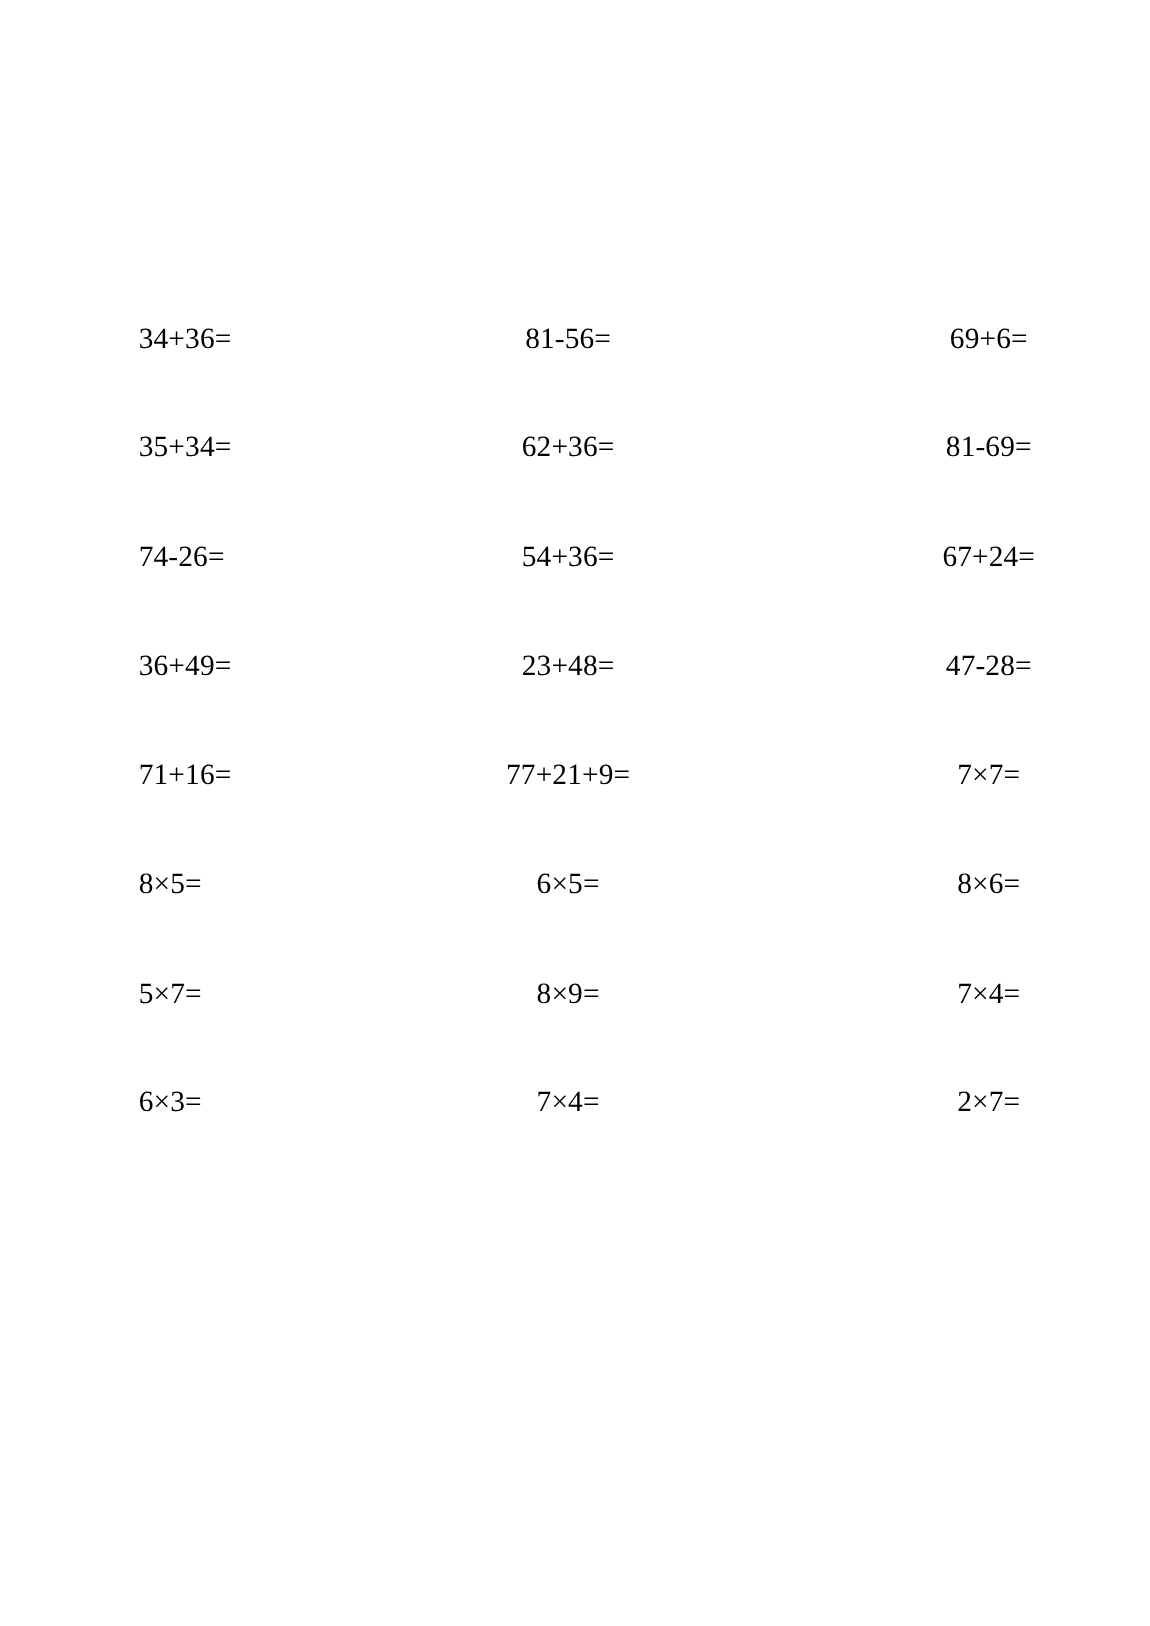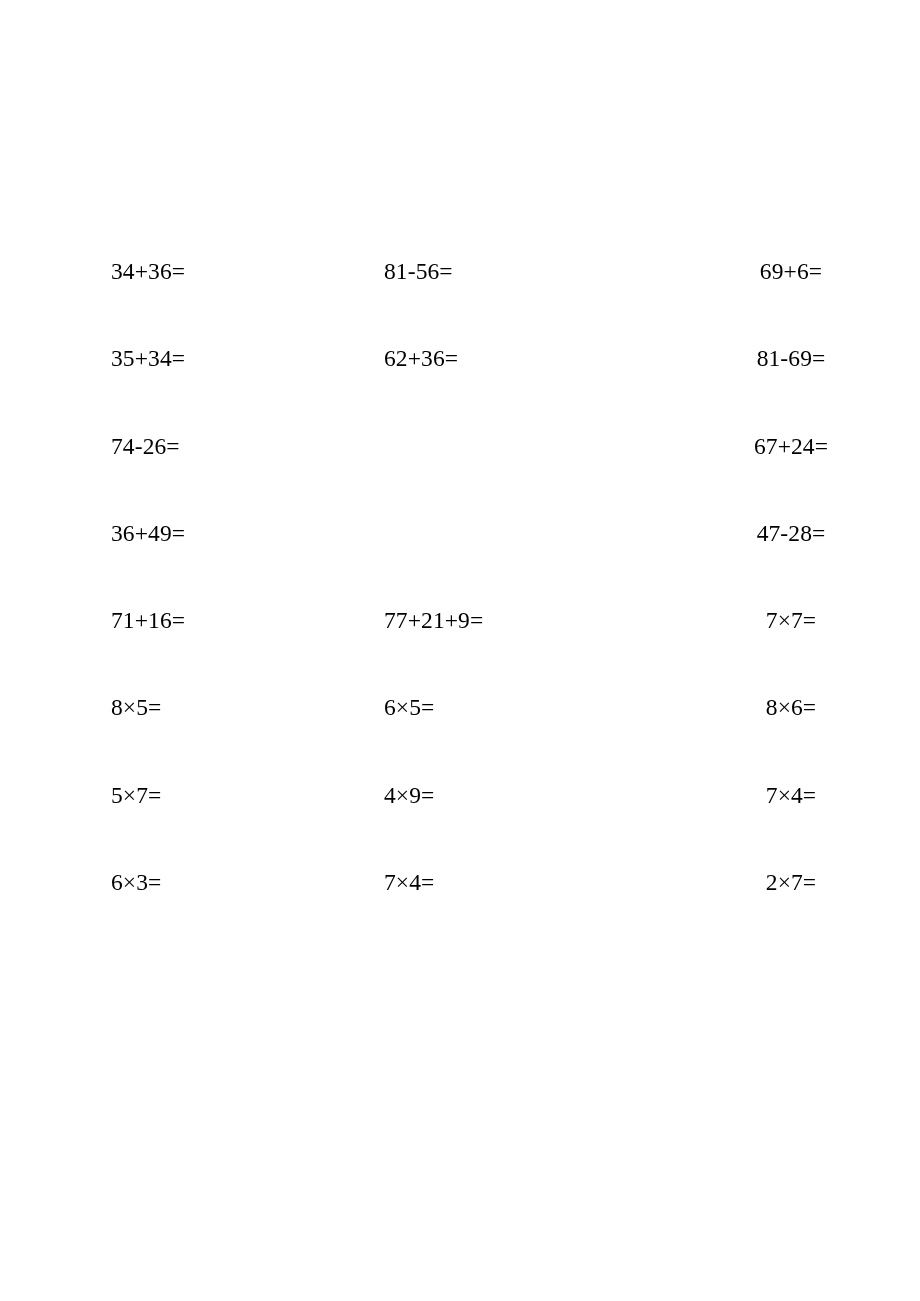--- a/index.html
+++ b/index.html
@@ -36,22 +36,23 @@
     font-size: 23.5px;
     line-height: 1;
     white-space: nowrap;
     letter-spacing: 0.1px;
   }
   .cell.col-left {
     left: 75px;
     text-align: left;
   }
   .cell.col-mid {
-    left: 348px;
+    left: 316px;
     width: 205px;
+    text-align: center;
   }
   .cell.col-right {
     left: 655px;
     width: 200px;
     text-align: center;
   }
 </style>
 </head>
 <body>
 
@@ -65,45 +66,47 @@
     </div>
 
     <div class="prob-row">
       <div class="cell col-left">35+34=</div>
       <div class="cell col-mid">62+36=</div>
       <div class="cell col-right">81-69=</div>
     </div>
 
     <div class="prob-row">
       <div class="cell col-left">74-26=</div>
+      <div class="cell col-mid">54+36=</div>
       <div class="cell col-right">67+24=</div>
     </div>
 
     <div class="prob-row">
       <div class="cell col-left">36+49=</div>
+      <div class="cell col-mid">23+48=</div>
       <div class="cell col-right">47-28=</div>
     </div>
 
 
 
     <div class="prob-row">
       <div class="cell col-left">71+16=</div>
       <div class="cell col-mid">77+21+9=</div>
       <div class="cell col-right">7×7=</div>
     </div>
 
     <div class="prob-row">
       <div class="cell col-left">8×5=</div>
       <div class="cell col-mid">6×5=</div>
       <div class="cell col-right">8×6=</div>
     </div>
 
     <div class="prob-row">
       <div class="cell col-left">5×7=</div>
-      <div class="cell col-mid">4×9=</div>
+      <div class="cell col-mid">8×9=</div>
       <div class="cell col-right">7×4=</div>
     </div>
 
     <div class="prob-row">
       <div class="cell col-left">6×3=</div>
       <div class="cell col-mid">7×4=</div>
       <div class="cell col-right">2×7=</div>
     </div>
 
   </div>

